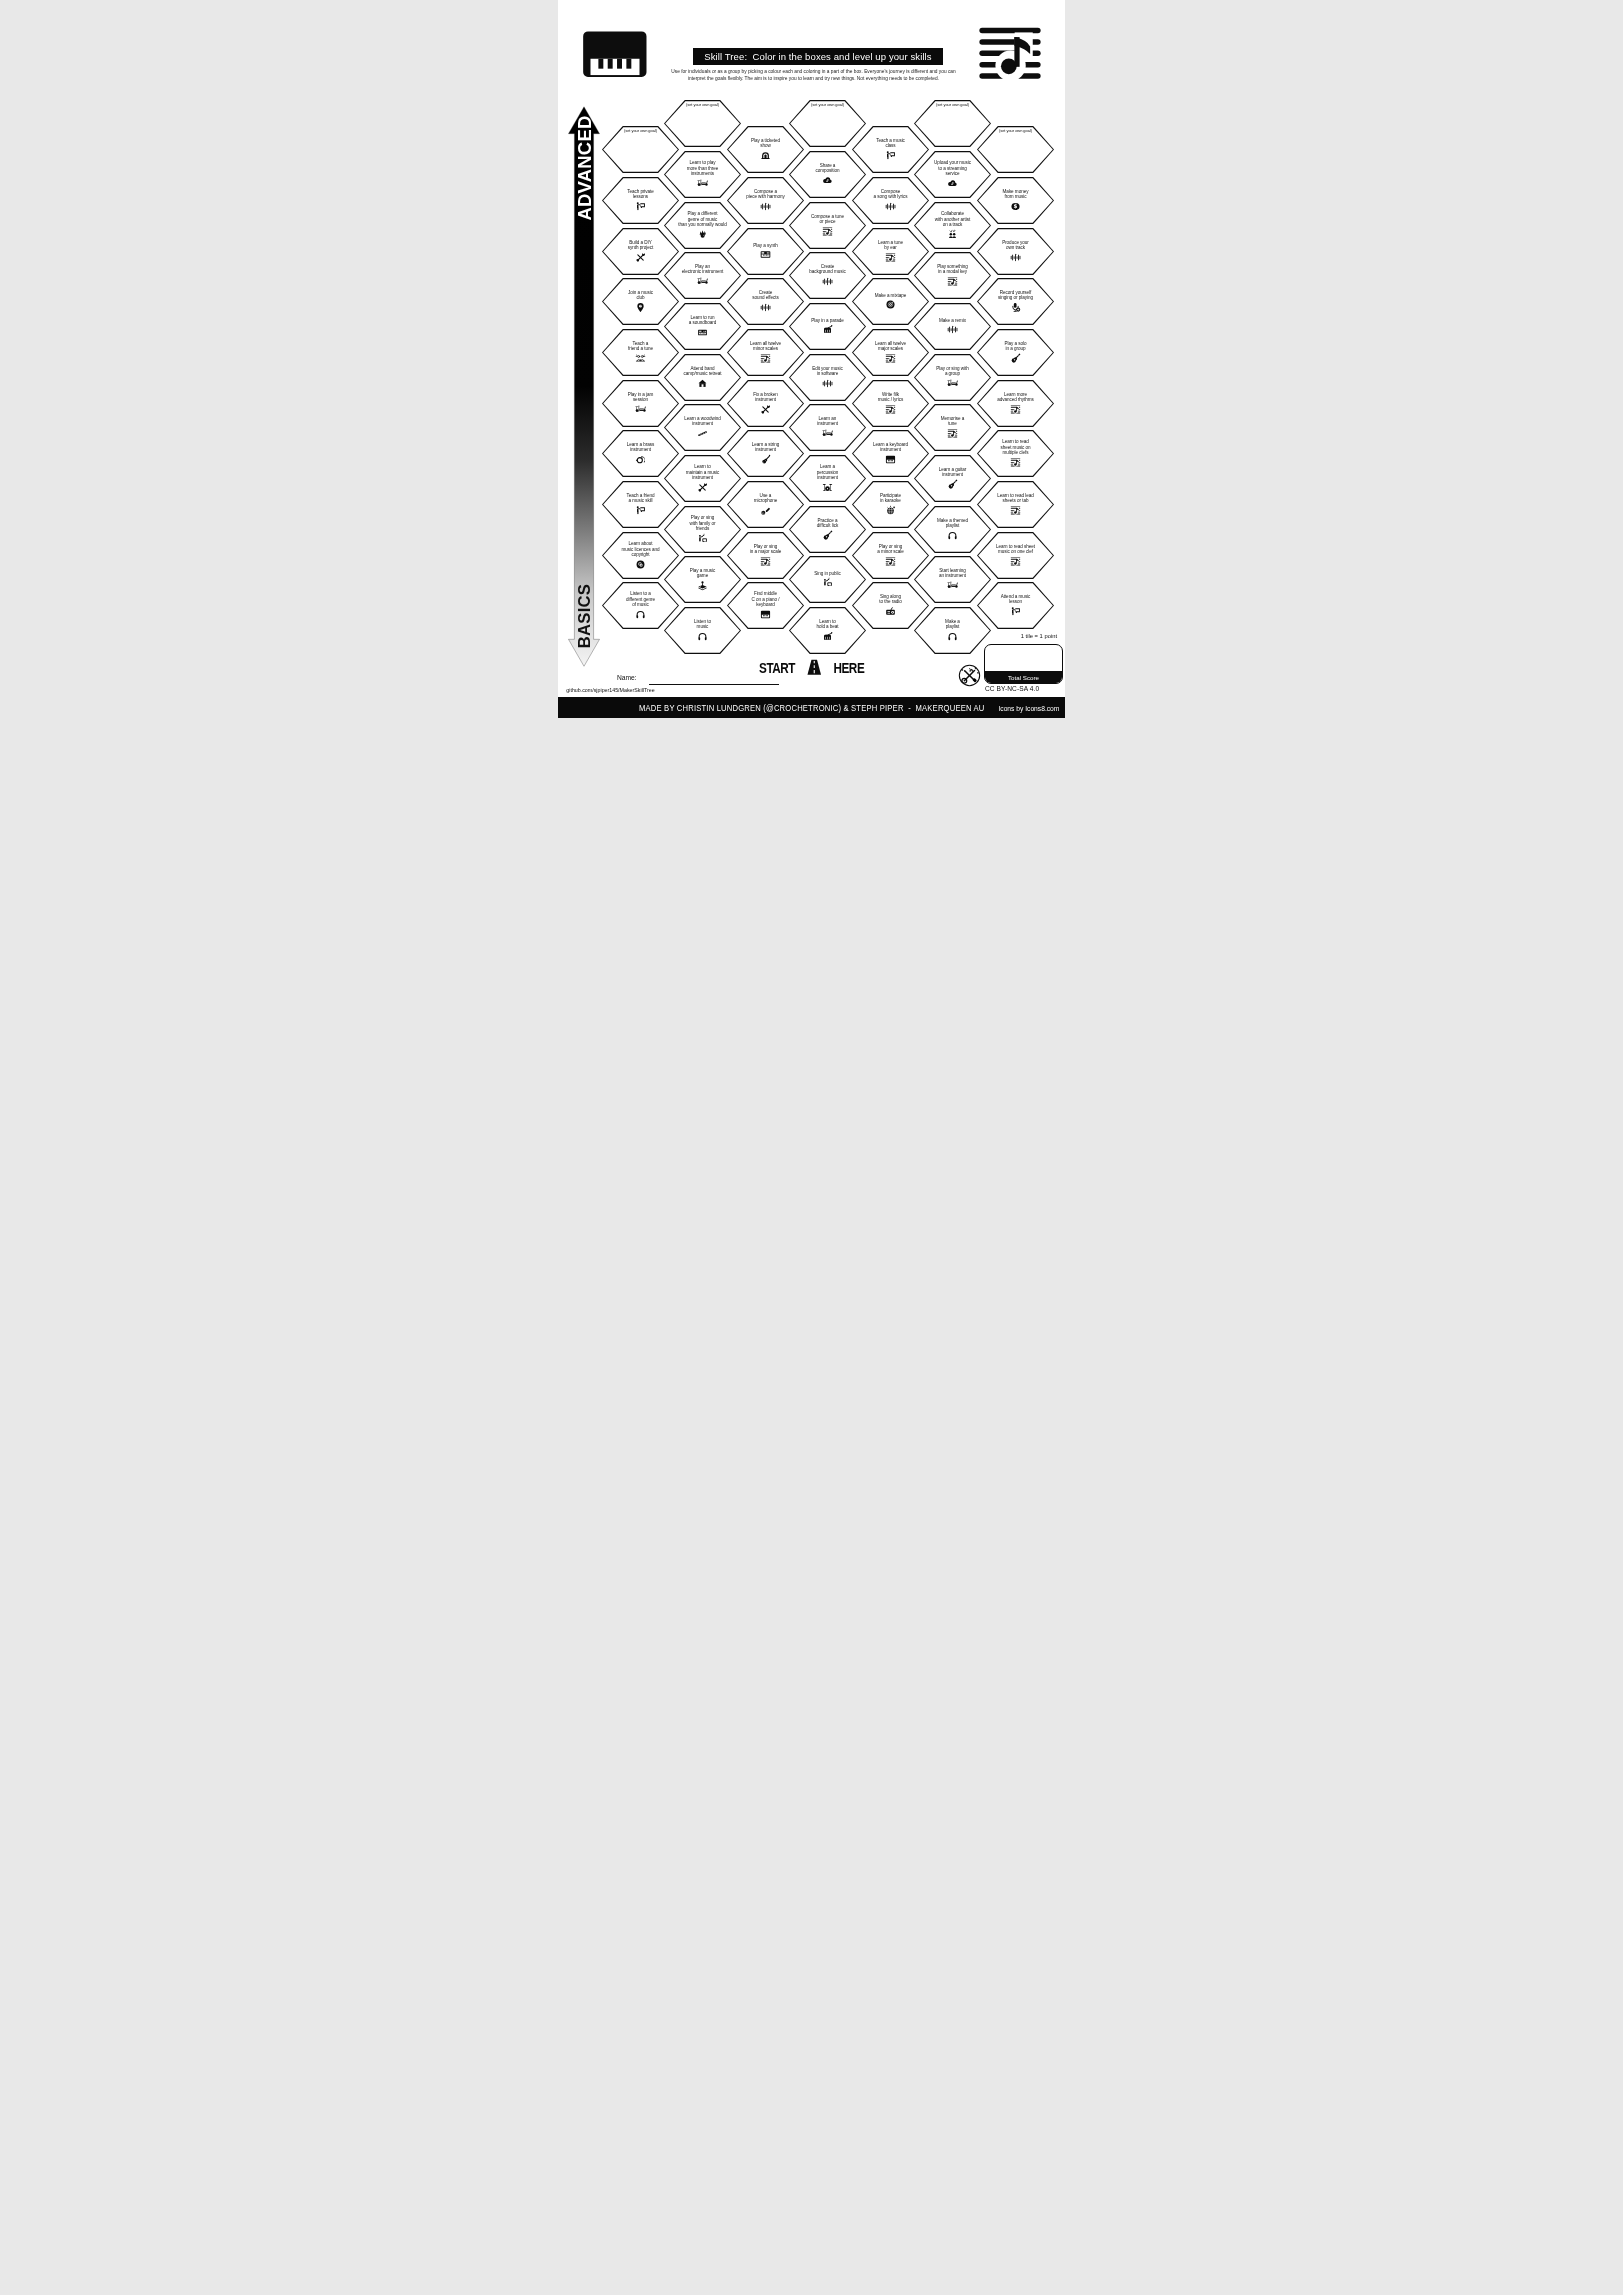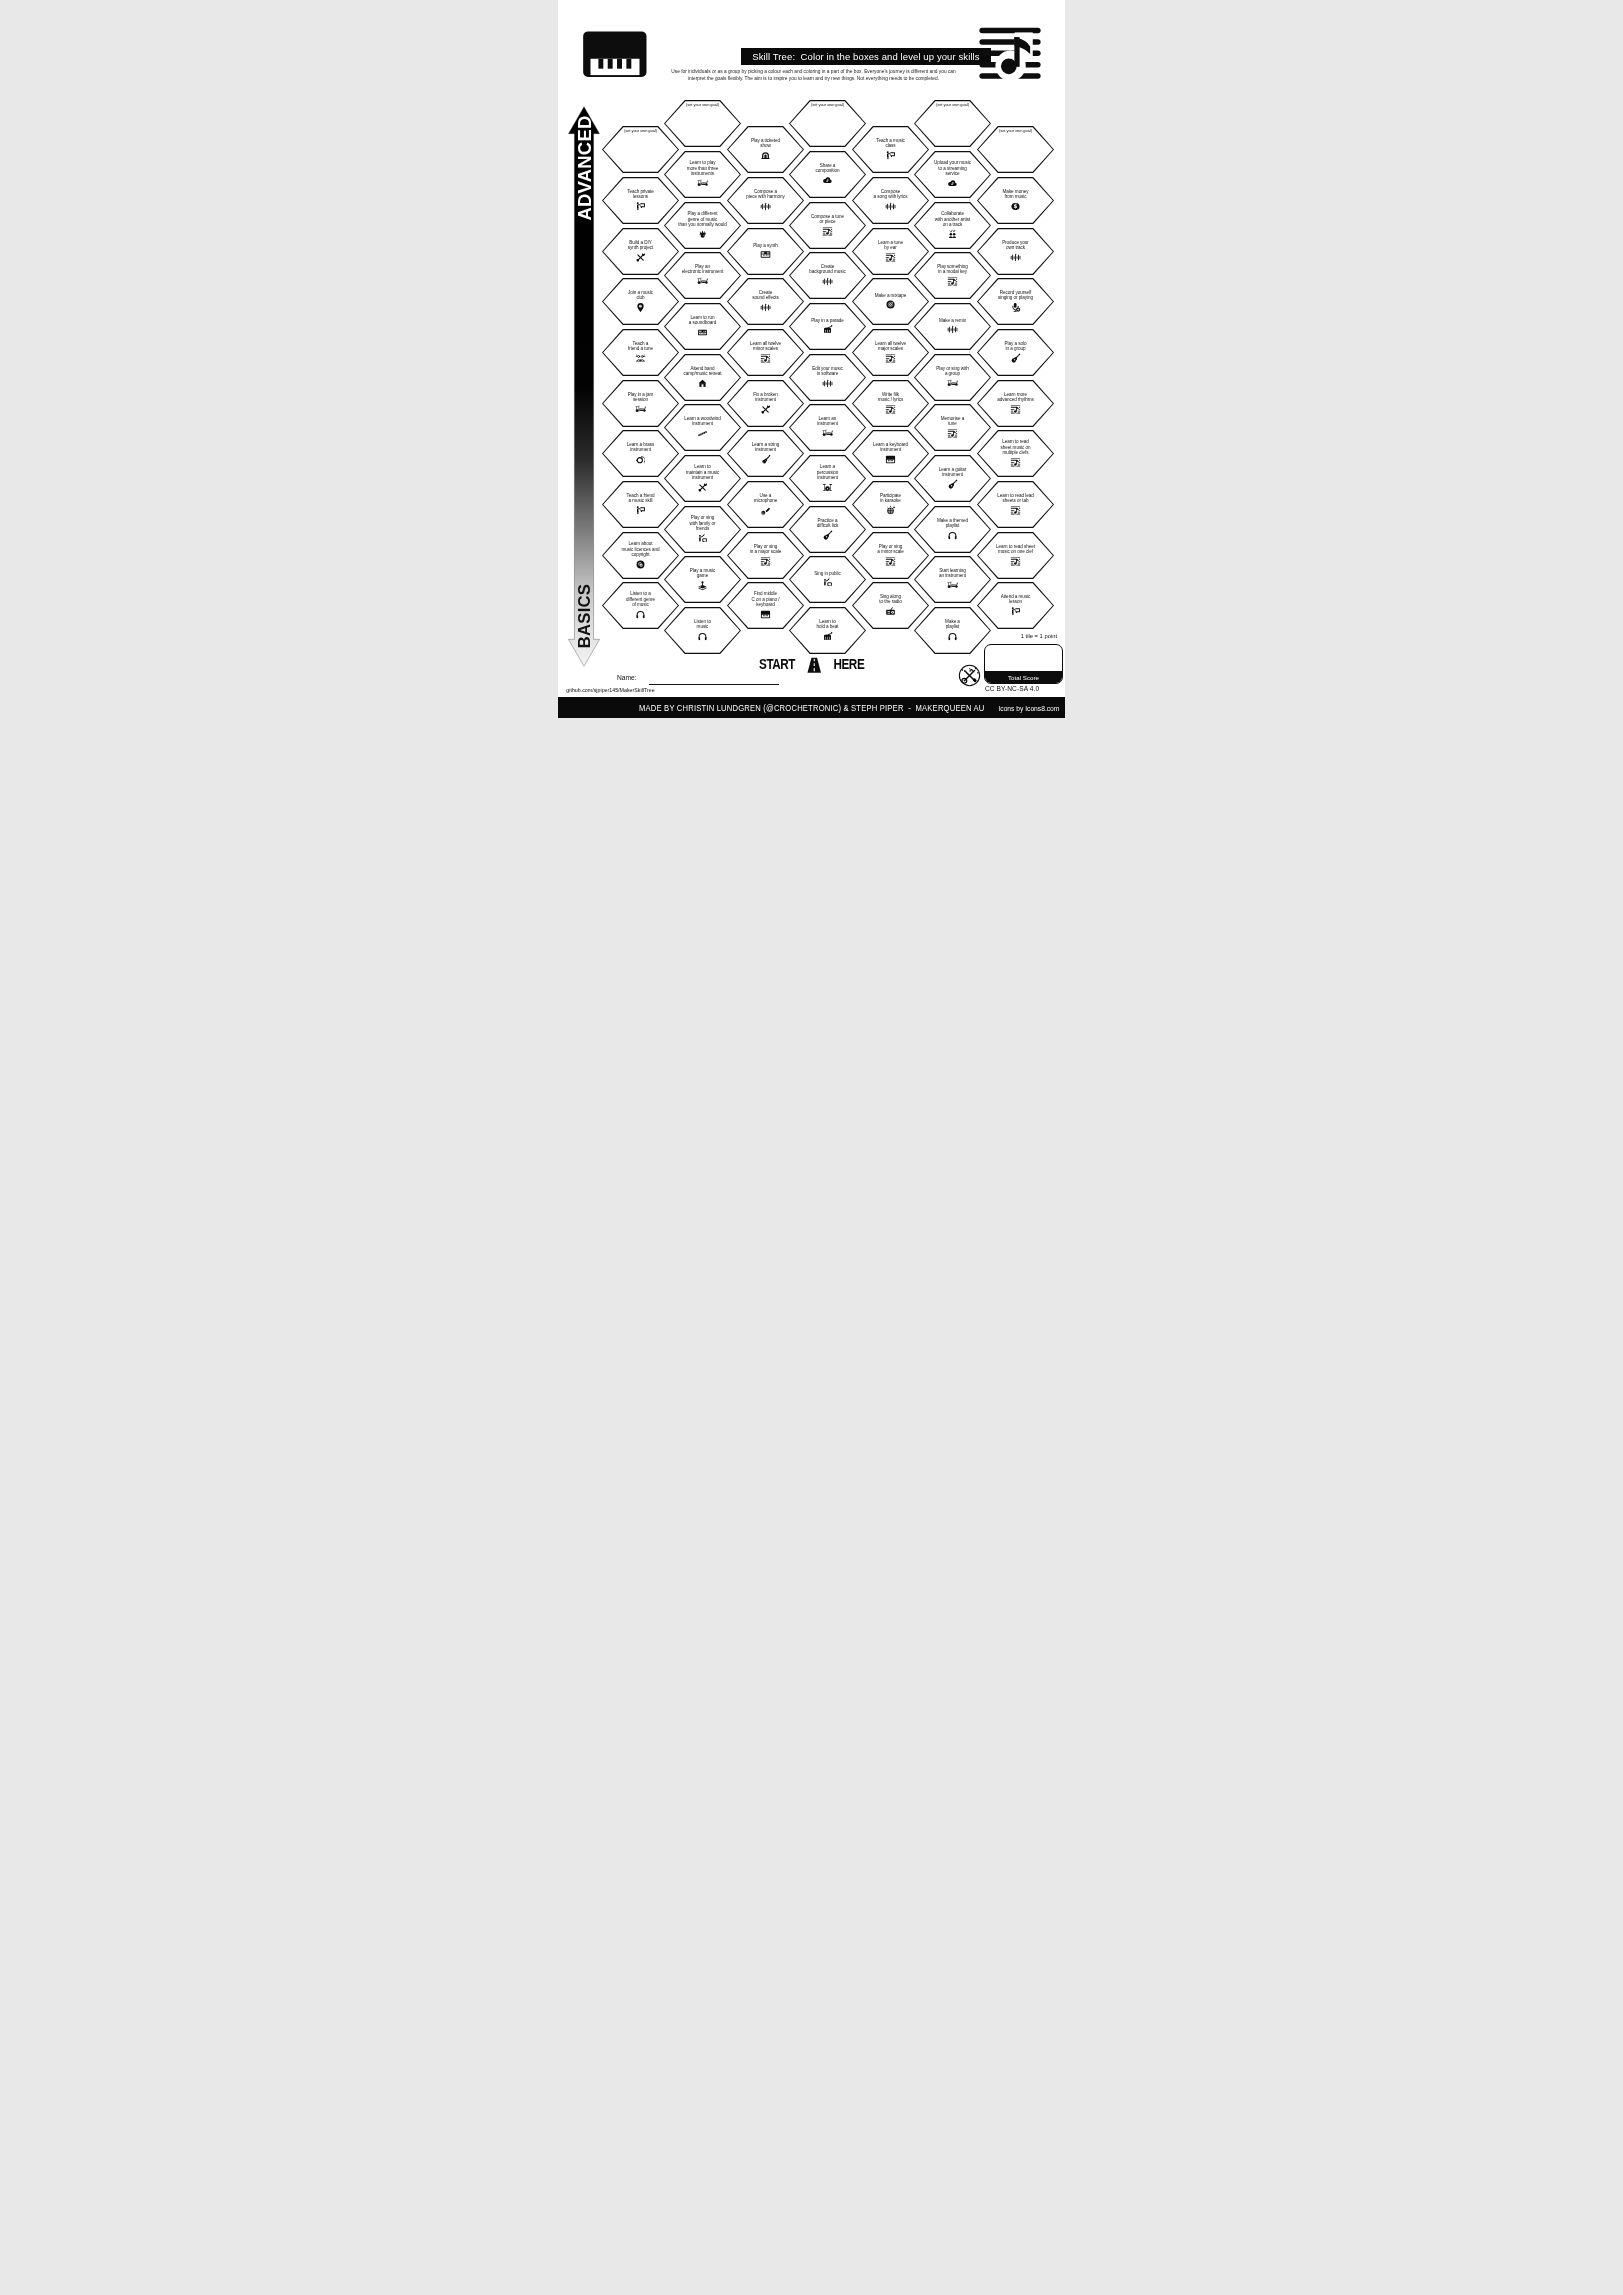--- a/index.html
+++ b/index.html
@@ -3,41 +3,41 @@
 <meta charset="utf-8">
 <style>
   html,body{margin:0;padding:0;background:#e8e8e8;font-family:"Liberation Sans","DejaVu Sans",sans-serif;}
   #page{position:relative;width:507px;height:718px;margin:0 auto;background:#ffffff;overflow:hidden;
         --ink:#0d0d0d;--hex:polygon(0% 50%,27% 0%,73% 0%,100% 50%,73% 100%,27% 100%);}
   svg{display:block}
   .abs{position:absolute}
   
   #title{left:0;right:0;top:0.9px;text-align:center;line-height:1;color:var(--ink);}
   #title span{display:inline-block;font-size:43px;font-weight:700;letter-spacing:-1.9px;transform:scaleX(.78);transform-origin:center;}
-  #banner{left:135px;top:48px;width:250px;height:17px;background:#0a0a0a;color:#fff;display:flex;align-items:center;justify-content:center;font-size:9.5px;letter-spacing:0.1px;white-space:pre;margin-left:48px;}
+  #banner{left:135px;top:48px;width:250px;height:17px;background:#0a0a0a;color:#fff;display:flex;align-items:center;justify-content:center;font-size:9.5px;letter-spacing:0.1px;white-space:pre;}
   #desc{left:68px;top:69px;width:375px;text-align:center;color:#1c1c1c;font-size:4.8px;line-height:1.45;}
   .hicon{width:70px;height:70px;fill:var(--ink);}
   #hicon-left{left:22px;top:22px;}
   #hicon-right{left:417px;top:19.4px;}
   
   #arrow{left:10.2px;top:103px;}
   .v-label{white-space:nowrap;font-weight:700;text-align:center;}
   #adv-label{left:-43px;top:157px;width:139px;transform:rotate(-90deg);color:#fff;font-size:18.5px;letter-spacing:0.2px;}
   #bas-label{left:-20px;top:606px;width:93px;transform:rotate(-90deg);color:#111;font-size:16.7px;letter-spacing:0.2px;}
   
   .hex{position:absolute;width:77px;height:47px;}
   .hex-b{position:absolute;inset:0;background:#0f0f0f;clip-path:var(--hex);}
   .hex-w{position:absolute;inset:1.2px;background:#fff;clip-path:var(--hex);}
   .hex-c{position:absolute;inset:2.3px 8.3px;display:flex;flex-direction:column;align-items:center;justify-content:center;gap:1.4px;text-align:center;}
   .hex-label{font-size:4.6px;line-height:1.18;color:#151515;white-space:pre-line;letter-spacing:-0.05px;}
   .hex--goal .hex-c{justify-content:flex-start;padding-top:0.5px;}
   .hex--goal .hex-label{font-size:4px;}
   .ticon{width:11px;height:11px;fill:var(--ink);flex:0 0 auto;}
   
-  #start-row{left:0;top:656px;width:507px;height:20.4px;display:flex;align-items:flex-start;justify-content:center;gap:6.5px;}
+  #start-row{left:0;top:656px;width:507px;height:20.4px;display:flex;align-items:flex-end;justify-content:center;gap:6.5px;}
   .start-word{font-size:14.3px;font-weight:700;letter-spacing:-0.5px;transform:scaleX(.82);color:#0a0a0a;}
   #road-icon{width:18.5px;height:18.5px;fill:var(--ink);}
   #name-row{left:59px;top:674px;font-size:6.7px;color:#111;}
   #name-line{left:91px;top:683px;width:130px;border-bottom:0.7px solid #111;height:0.5px;}
   #github{left:8.3px;top:687px;font-size:5.3px;color:#111;}
   #tile-note{left:419px;top:633px;width:80px;text-align:right;font-size:5.8px;color:#111;}
   #score-box{left:426px;top:644px;width:77px;height:38px;border:1.2px solid #0c0c0c;border-radius:7px;overflow:hidden;background:#fff;}
   #score-bar{position:absolute;left:0;right:0;bottom:0;height:12px;background:#0c0c0c;color:#fff;display:flex;align-items:center;justify-content:center;font-size:6.2px;}
   #badge{left:400px;top:664px;width:23px;height:23px;}
   #cc{left:427px;top:685px;width:77px;text-align:left;font-size:7px;color:#0c0c0c;letter-spacing:0.1px;transform:scaleX(.94);transform-origin:left;}

